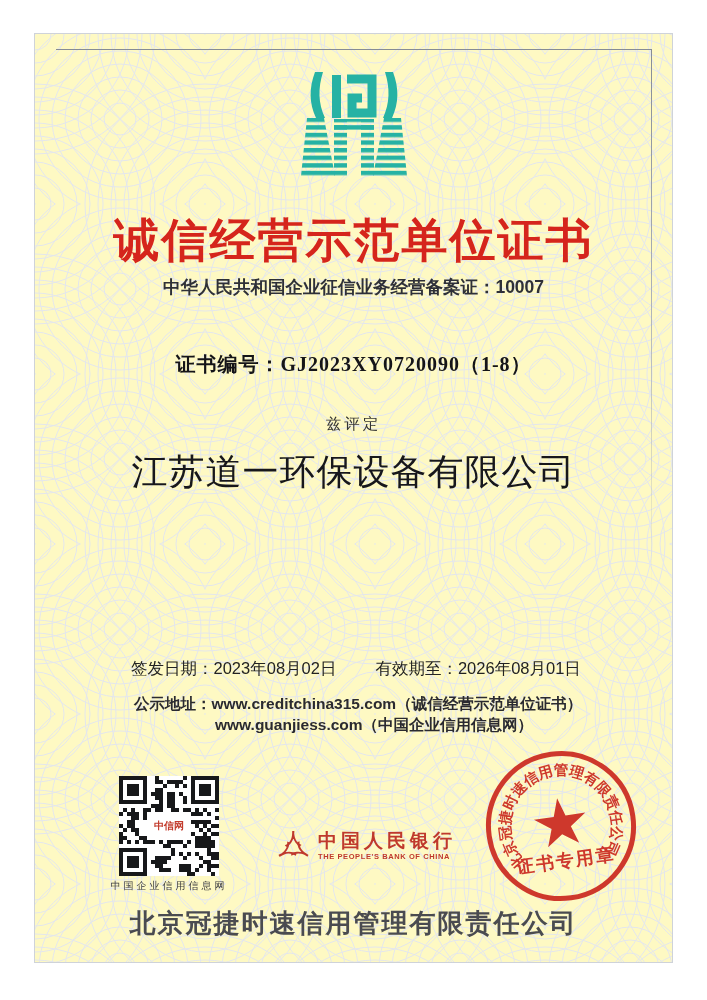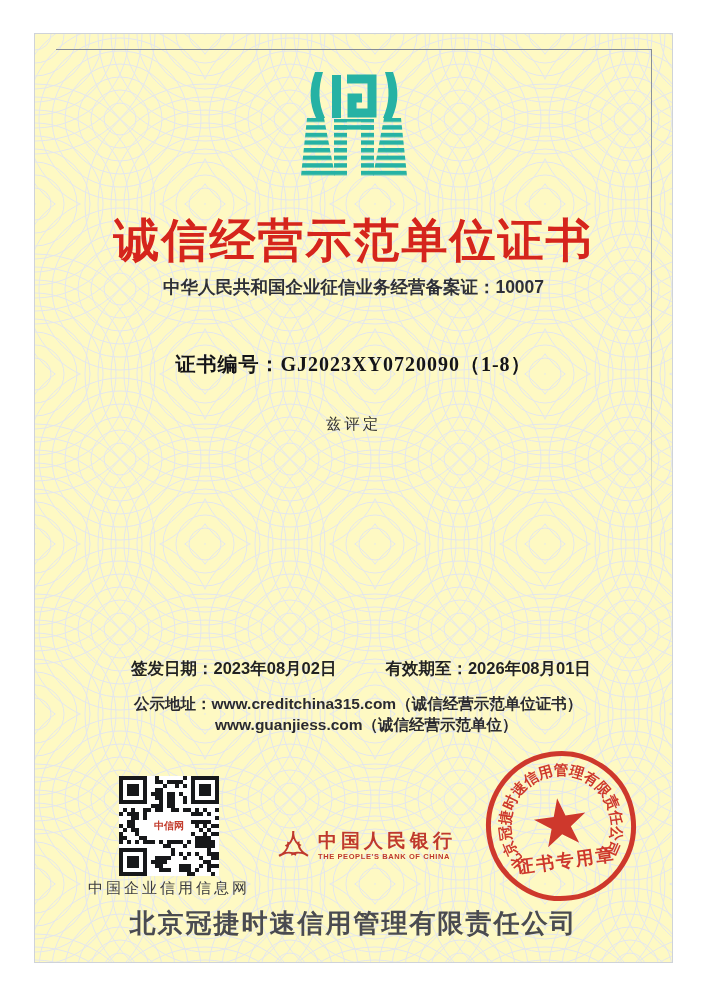--- a/index.html
+++ b/index.html
@@ -19,31 +19,31 @@
         font-size:17.5px;font-weight:bold;color:#2e3038;}
   .certno{position:absolute;left:0;right:0;top:317px;text-align:center;
         font-family:"Liberation Serif","DejaVu Serif",serif;font-size:20px;font-weight:bold;
         color:#141418;letter-spacing:1px;}
   .hereby{position:absolute;left:0;right:0;top:380px;text-align:center;
         font-family:"Liberation Serif","DejaVu Serif",serif;font-size:15.5px;color:#333;letter-spacing:3px;}
   .company{position:absolute;left:0;right:0;top:414px;text-align:center;
         font-family:"Liberation Serif","DejaVu Serif",serif;font-size:36px;color:#17171c;letter-spacing:1px;white-space:nowrap;}
   .award{position:absolute;left:0;right:0;top:530px;text-align:center;
         font-size:34px;font-weight:bold;color:#d5251c;letter-spacing:1px;white-space:nowrap;}
-  .dates{position:absolute;left:96px;top:624px;display:flex;gap:49px;
-        font-size:16.5px;font-weight:bold;color:#222;}
+  .dates{position:absolute;left:96px;top:624px;display:flex;gap:39px;
+        font-size:16.5px;font-weight:normal;color:#222;}
   .addr{position:absolute;left:99px;top:659px;font-size:15.5px;font-weight:bold;
         color:#2a2a30;line-height:21px;}
   .addr .row2{padding-left:81px;}
   .qr{position:absolute;left:84px;top:742px;width:100px;height:100px;}
   .qr-label{position:absolute;left:50%;top:50%;transform:translate(-50%,-50%);background:#fff;
         padding:0 2px;color:#c23a2b;font-size:10px;font-weight:bold;white-space:nowrap;
         font-family:"Liberation Serif","DejaVu Serif",serif;}
   .qr-caption{position:absolute;left:44px;top:845px;width:180px;text-align:center;
-        font-size:15px;letter-spacing:3px;color:#3a3a3e;white-space:nowrap;}
+        font-size:10px;letter-spacing:3px;color:#3a3a3e;white-space:nowrap;}
   .regulator{position:absolute;left:0;right:0;top:753px;text-align:center;padding-left:14px;
         font-size:17.5px;font-weight:bold;color:#1c1c22;letter-spacing:2px;}
   .bank{position:absolute;left:243px;top:797px;display:flex;align-items:flex-start;gap:9px;}
   .bank-cn{font-family:"Liberation Serif","DejaVu Serif",serif;font-size:19px;font-weight:bold;
         color:#bf392d;letter-spacing:4px;white-space:nowrap;line-height:19px;}
   .bank-en{font-size:7.5px;font-weight:bold;color:#bf392d;letter-spacing:0.6px;margin-top:2px;white-space:nowrap;}
   .seal{position:absolute;left:451px;top:717px;width:150px;height:150px;transform:rotate(-8deg);}
   .seal-circle{position:absolute;left:0;top:0;width:150px;height:150px;box-sizing:border-box;
         border:5px solid #ce382c;border-radius:50%;}
   .seal-ring-text span{position:absolute;left:50%;top:50%;width:16px;height:18px;margin:-9px 0 0 -8px;
@@ -134,29 +134,30 @@
       <rect x="60" y="47" width="13" height="57" fill="url(#lgs)"></rect>
     </svg>
   </div>
 
   <div class="title">诚信经营示范单位证书</div>
   <div class="subtitle">中华人民共和国企业征信业务经营备案证：10007</div>
 
   <div class="certno"><span>证书编号：</span><span>GJ2023XY0720090（1-8）</span></div>
 
   <div class="hereby">兹评定</div>
+  <div class="company">江苏道一环保设备有限公司</div>
 
   <div class="dates">
     <span><span>签发日期：</span><span>2023年08月02日</span></span>
     <span><span>有效期至：</span><span>2026年08月01日</span></span>
   </div>
 
   <div class="addr">
     <div><span>公示地址：</span><span>www.creditchina315.com</span><span>（诚信经营示范单位证书）</span></div>
-    <div class="row2"><span>www.guanjiess.com</span><span>（诚信经营示范单位）</span></div>
+    <div class="row2"><span>www.guanjiess.com</span><span>（中国企业信用信息网）</span></div>
   </div>
 
   <div class="qr">
     <svg id="qr" viewBox="0 0 100 100" width="100" height="100">
       <rect width="100" height="100" fill="#ffffff"></rect>
     <rect x="0" y="0" width="28" height="28" fill="#17181a"></rect>
         <rect x="4" y="4" width="20" height="20" fill="#fff"></rect>
         <rect x="8" y="8" width="12" height="12" fill="#17181a"></rect>
         <rect x="72" y="0" width="28" height="28" fill="#17181a"></rect>
         <rect x="76" y="4" width="20" height="20" fill="#fff"></rect>

